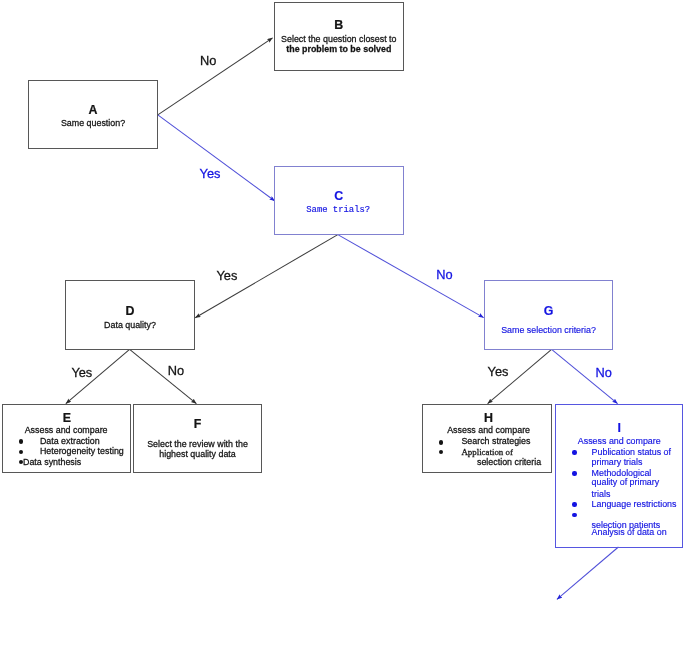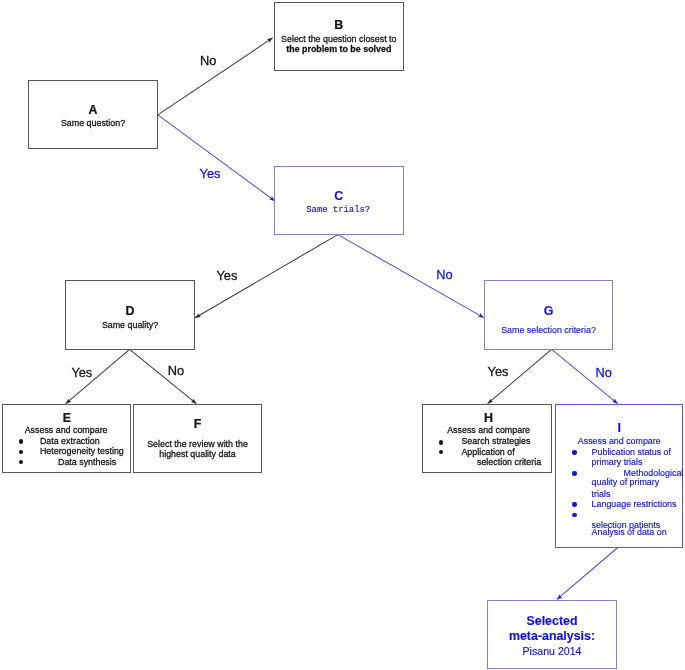--- a/index.html
+++ b/index.html
@@ -70,71 +70,66 @@
     <div class="tx c blk-t" style="left:63.8px;top:41.3px;font-weight:bold;">the problem to be solved</div>
   </div>
 
   <div class="node blu" style="left:274px;top:166px;width:130px;height:69px;">
     <div class="tx c cap blu-t" style="left:63.8px;top:22.60px;">C</div>
     <div class="tx c blu-t" style="left:63.2px;top:37.6px;font-family:Liberation Mono, monospace;">Same trials?</div>
   </div>
 
   <div class="node blk" style="left:65px;top:280px;width:130px;height:70px;">
     <div class="tx c cap blk-t" style="left:50%;top:23.90px;">D</div>
-    <div class="tx c blk-t" style="left:50%;top:38.5px;">Same quality?</div>
+    <div class="tx c blk-t" style="left:50%;top:38.5px;">Data quality?</div>
   </div>
 
   <div class="node blk" style="left:2px;top:404px;width:129px;height:69px;">
     <div class="tx c cap blk-t" style="left:63.8px;top:6.50px;">E</div>
     <div class="tx c blk-t" style="left:63.1px;top:20.2px;">Assess and compare</div>
     <div class="bul blk-t" style="left:15.6px;top:34.4px;"></div>
     <div class="tx blk-t" style="left:36.9px;top:31px;">Data extraction</div>
     <div class="bul blk-t" style="left:15.6px;top:44.8px;"></div>
     <div class="tx blk-t" style="left:36.9px;top:41.3px;">Heterogeneity testing</div>
     <div class="bul blk-t" style="left:15.6px;top:55.1px;"></div>
-    <div class="tx blk-t" style="left:55px;top:51.5px;">Data synthesis</div>
+    <div class="tx blk-t" style="left:20px;top:51.5px;">Data synthesis</div>
   </div>
 
   <div class="node blk" style="left:133px;top:404px;width:129px;height:69px;">
     <div class="tx c cap blk-t" style="left:50%;top:13.00px;">F</div>
     <div class="tx c blk-t" style="left:50%;top:33.9px;">Select the review with the</div>
     <div class="tx c blk-t" style="left:50%;top:44.3px;">highest quality data</div>
   </div>
 
   <div class="node blu" style="left:484px;top:280px;width:129px;height:70px;">
     <div class="tx c cap blu-t" style="left:50%;top:23.90px;">G</div>
     <div class="tx c blu-t" style="left:50%;top:44px;">Same selection criteria?</div>
   </div>
 
   <div class="node blk" style="left:422px;top:404px;width:130px;height:69px;">
     <div class="tx c cap blk-t" style="left:65.6px;top:7.20px;">H</div>
     <div class="tx c blk-t" style="left:65.6px;top:20.40px;">Assess and compare</div>
     <div class="bul blk-t" style="left:16.1px;top:35.2px;"></div>
     <div class="tx blk-t" style="left:38.4px;top:31.2px;">Search strategies</div>
     <div class="bul blk-t" style="left:16.1px;top:45px;"></div>
-    <div class="tx blk-t" style="left:38.4px;top:41.5px;">Application of</div>
+    <div class="tx blk-t" style="left:38.4px;top:41.5px;font-family:Liberation Serif, serif;">Application of</div>
     <div class="tx blk-t" style="left:54px;top:52px;">selection criteria</div>
   </div>
 
   <div class="node blu blu2" style="left:555px;top:404px;width:128px;height:144px;">
     <div class="tx c cap blu-t" style="left:50.2%;top:17.20px;">I</div>
     <div class="tx c blu-t" style="left:50.2%;top:31.3px;">Assess and compare</div>
     <div class="bul blu-t" style="left:16.2px;top:45.2px;"></div>
     <div class="tx blu-t" style="left:35.6px;top:41.8px;">Publication status of</div>
     <div class="tx blu-t" style="left:35.6px;top:52.1px;">primary trials</div>
     <div class="bul blu-t" style="left:16.2px;top:66.4px;"></div>
-    <div class="tx blu-t" style="left:35.6px;top:62.9px;margin-left:32px;">Methodological</div>
+    <div class="tx blu-t" style="left:35.6px;top:62.9px;">Methodological</div>
     <div class="tx blu-t" style="left:35.6px;top:72px;">quality of primary</div>
     <div class="tx blu-t" style="left:35.6px;top:83.6px;">trials</div>
     <div class="bul blu-t" style="left:16.2px;top:97.4px;"></div>
     <div class="tx blu-t" style="left:35.6px;top:94px;">Language restrictions</div>
     <div class="bul blu-t" style="left:16.2px;top:107.9px;"></div>
     <div class="tx blu-t" style="left:35.6px;top:122px;">Analysis of data on</div>
     <div class="tx blu-t" style="left:35.6px;top:115.2px;">selection patients</div>
   </div>
 
-  <div class="node blu" style="left:487px;top:600px;width:130px;height:69px;">
-    <div class="tx c jb blu-t" style="left:64px;top:14.2px;">Selected</div>
-    <div class="tx c jb blu-t" style="left:64px;top:29.1px;">meta-analysis:</div>
-    <div class="tx c jp blu-t" style="left:64px;top:45.10px;">Pisanu 2014</div>
-  </div>
 
 </div>
 
 </body></html>

